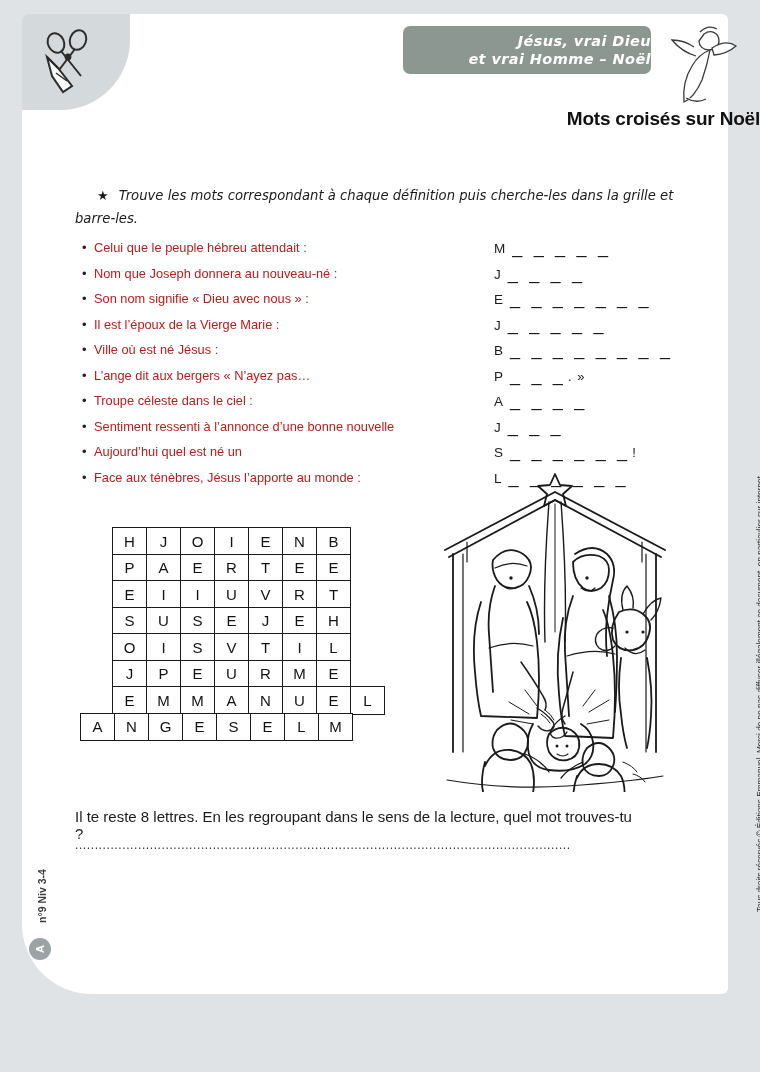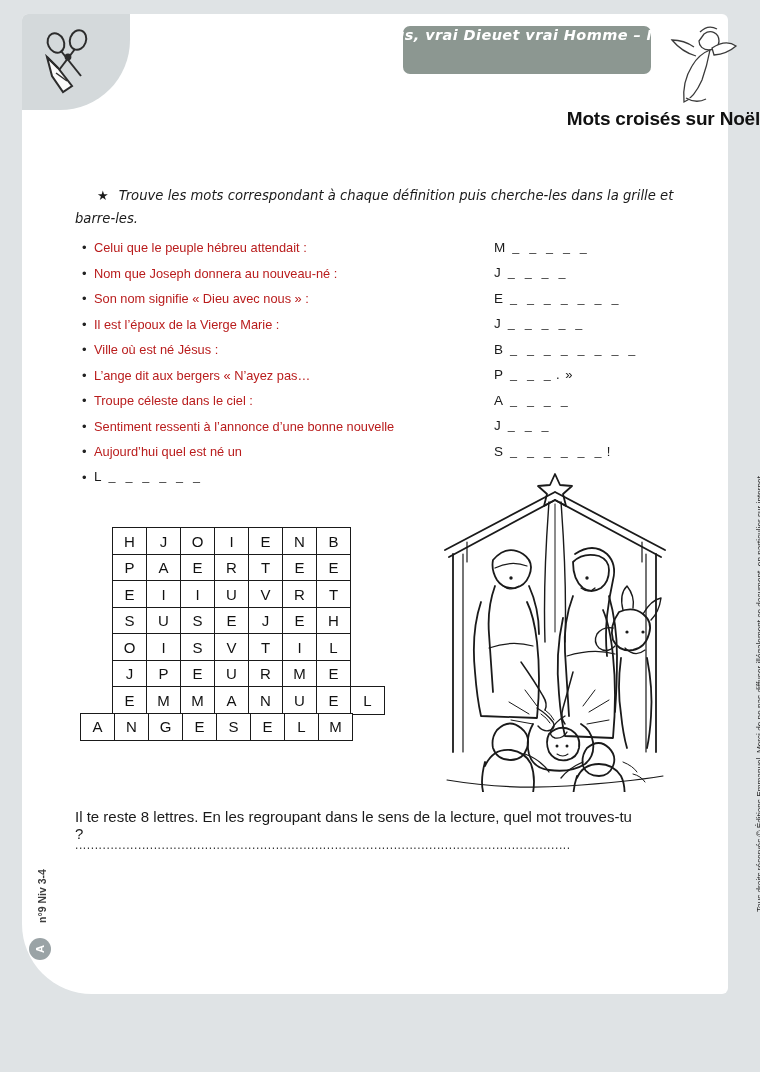--- a/index.html
+++ b/index.html
@@ -46,22 +46,22 @@
   
   #header-banner {
     position: absolute;
     left: 403px;
     top: 26px;
     width: 248px;
     height: 48px;
     background: #8c9791;
     border-radius: 7px;
     display: flex;
-    flex-direction: row;
-    align-items: flex-start;
+    flex-direction: column;
+    align-items: flex-end;
     justify-content: center;
   }
   .banner-line {
     color: #ffffff;
     font-family: "DejaVu Sans", sans-serif;
     font-size: 14.5px;
     font-weight: bold;
     font-style: italic;
     letter-spacing: 0.4px;
     line-height: 18px;
@@ -136,22 +136,21 @@
     align-items: baseline;
     font-size: 13px;
     color: #1a1a1a;
   }
   .answer-initial {
     font-size: 13.5px;
     margin-right: 7px;
   }
   .answer-dashes {
     letter-spacing: 3.2px;
-    font-size: 14px;
-    font-family: Liberation Serif, serif;
+    font-size: 18px;
   }
   .answer-suffix {
     margin-left: 2px;
     font-size: 13px;
     letter-spacing: 1px;
   }
 
   
   #word-grid {
     position: absolute;
@@ -384,20 +383,21 @@
       <span class="clue-bullet">•</span>
       <span class="clue-text">Aujourd’hui quel est né un</span>
       <span class="clue-answer">
         <span class="answer-initial">S</span>
         <span class="answer-dashes">_ _ _ _ _ _</span>
         <span class="answer-suffix">!</span>
       </span>
     </div>
     <div class="clue-row">
       <span class="clue-bullet">•</span>
+      <span class="clue-text">Face aux ténèbres, Jésus l’apporte au monde :</span>
       <span class="clue-answer">
         <span class="answer-initial">L</span>
         <span class="answer-dashes">_ _ _ _ _ _</span>
         <span class="answer-suffix"></span>
       </span>
     </div>
   </div>
 
 <div id="word-grid">
     <div class="grid-row">

